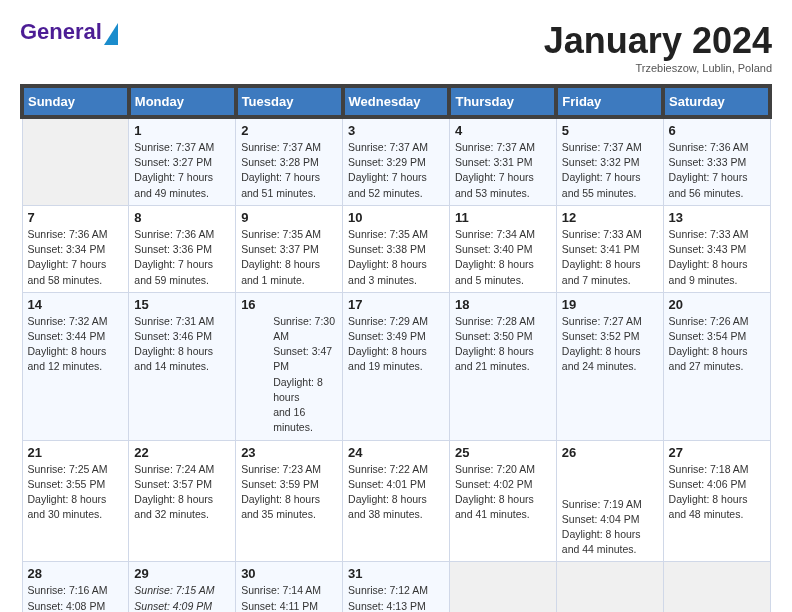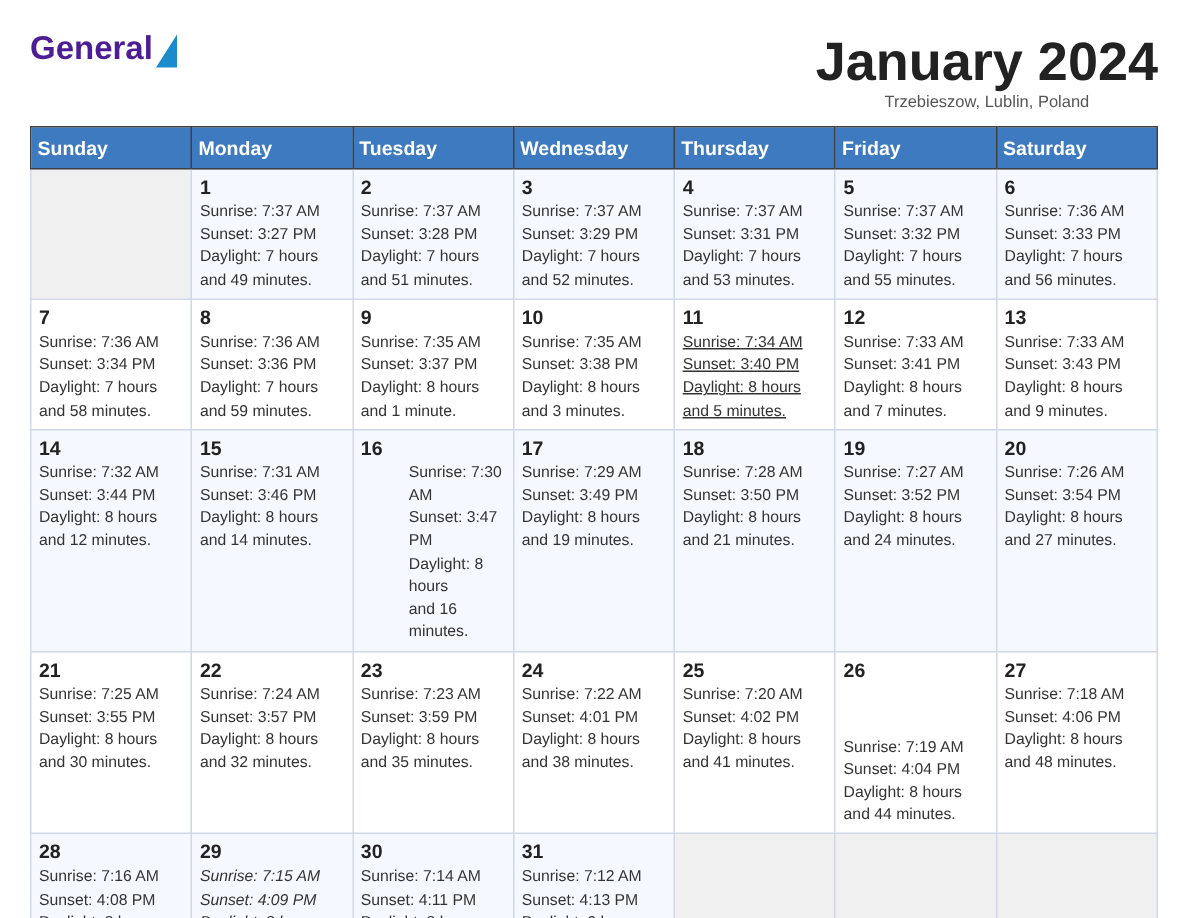--- a/index.html
+++ b/index.html
@@ -30,21 +30,21 @@
     .logo-icon {
       width: 0;
       height: 0;
       border-left: 14px solid transparent;
       border-bottom: 22px solid #1a8ccc;
       display: inline-block;
       margin-left: 2px;
       margin-bottom: -4px;
     }
     .title-block {
-      text-align: center;
+      text-align: right;
       margin-left: 16px;
     }
     .month-title {
       font-size: 36px;
       font-weight: bold;
       color: #222;
     }
     .location {
       font-size: 11px;
       color: #555;
@@ -56,21 +56,21 @@
     }
     thead tr {
       background-color: #3d7abf;
       color: #fff;
     }
     thead th {
       padding: 6px 4px;
       text-align: left;
       font-size: 13px;
       font-weight: bold;
-      border: 1px solid #404040;
+      border: 4px solid #404040;
     }
     tbody tr {
       vertical-align: top;
     }
     tbody tr:nth-child(odd) {
       background: #f5f9ff;
     }
     tbody tr:nth-child(even) {
       background: #ffffff;
     }
@@ -196,21 +196,21 @@
         </td>
         <td>
           <span class="day-num">10</span>
           <div class="day-info" style="white-space: pre-line;">Sunrise: 7:35 AM
 Sunset: 3:38 PM
 Daylight: 8 hours
 and 3 minutes.</div>
         </td>
         <td>
           <span class="day-num">11</span>
-          <div class="day-info" style="white-space: pre-line; text-decoration: underline;">Sunrise: 7:34 AM
+          <div class="day-info" style="white-space: pre-line;">Sunrise: 7:34 AM
 Sunset: 3:40 PM
 Daylight: 8 hours
 and 5 minutes.</div>
         </td>
         <td>
           <span class="day-num">12</span>
           <div class="day-info" style="white-space: pre-line;">Sunrise: 7:33 AM
 Sunset: 3:41 PM
 Daylight: 8 hours
 and 7 minutes.</div>

